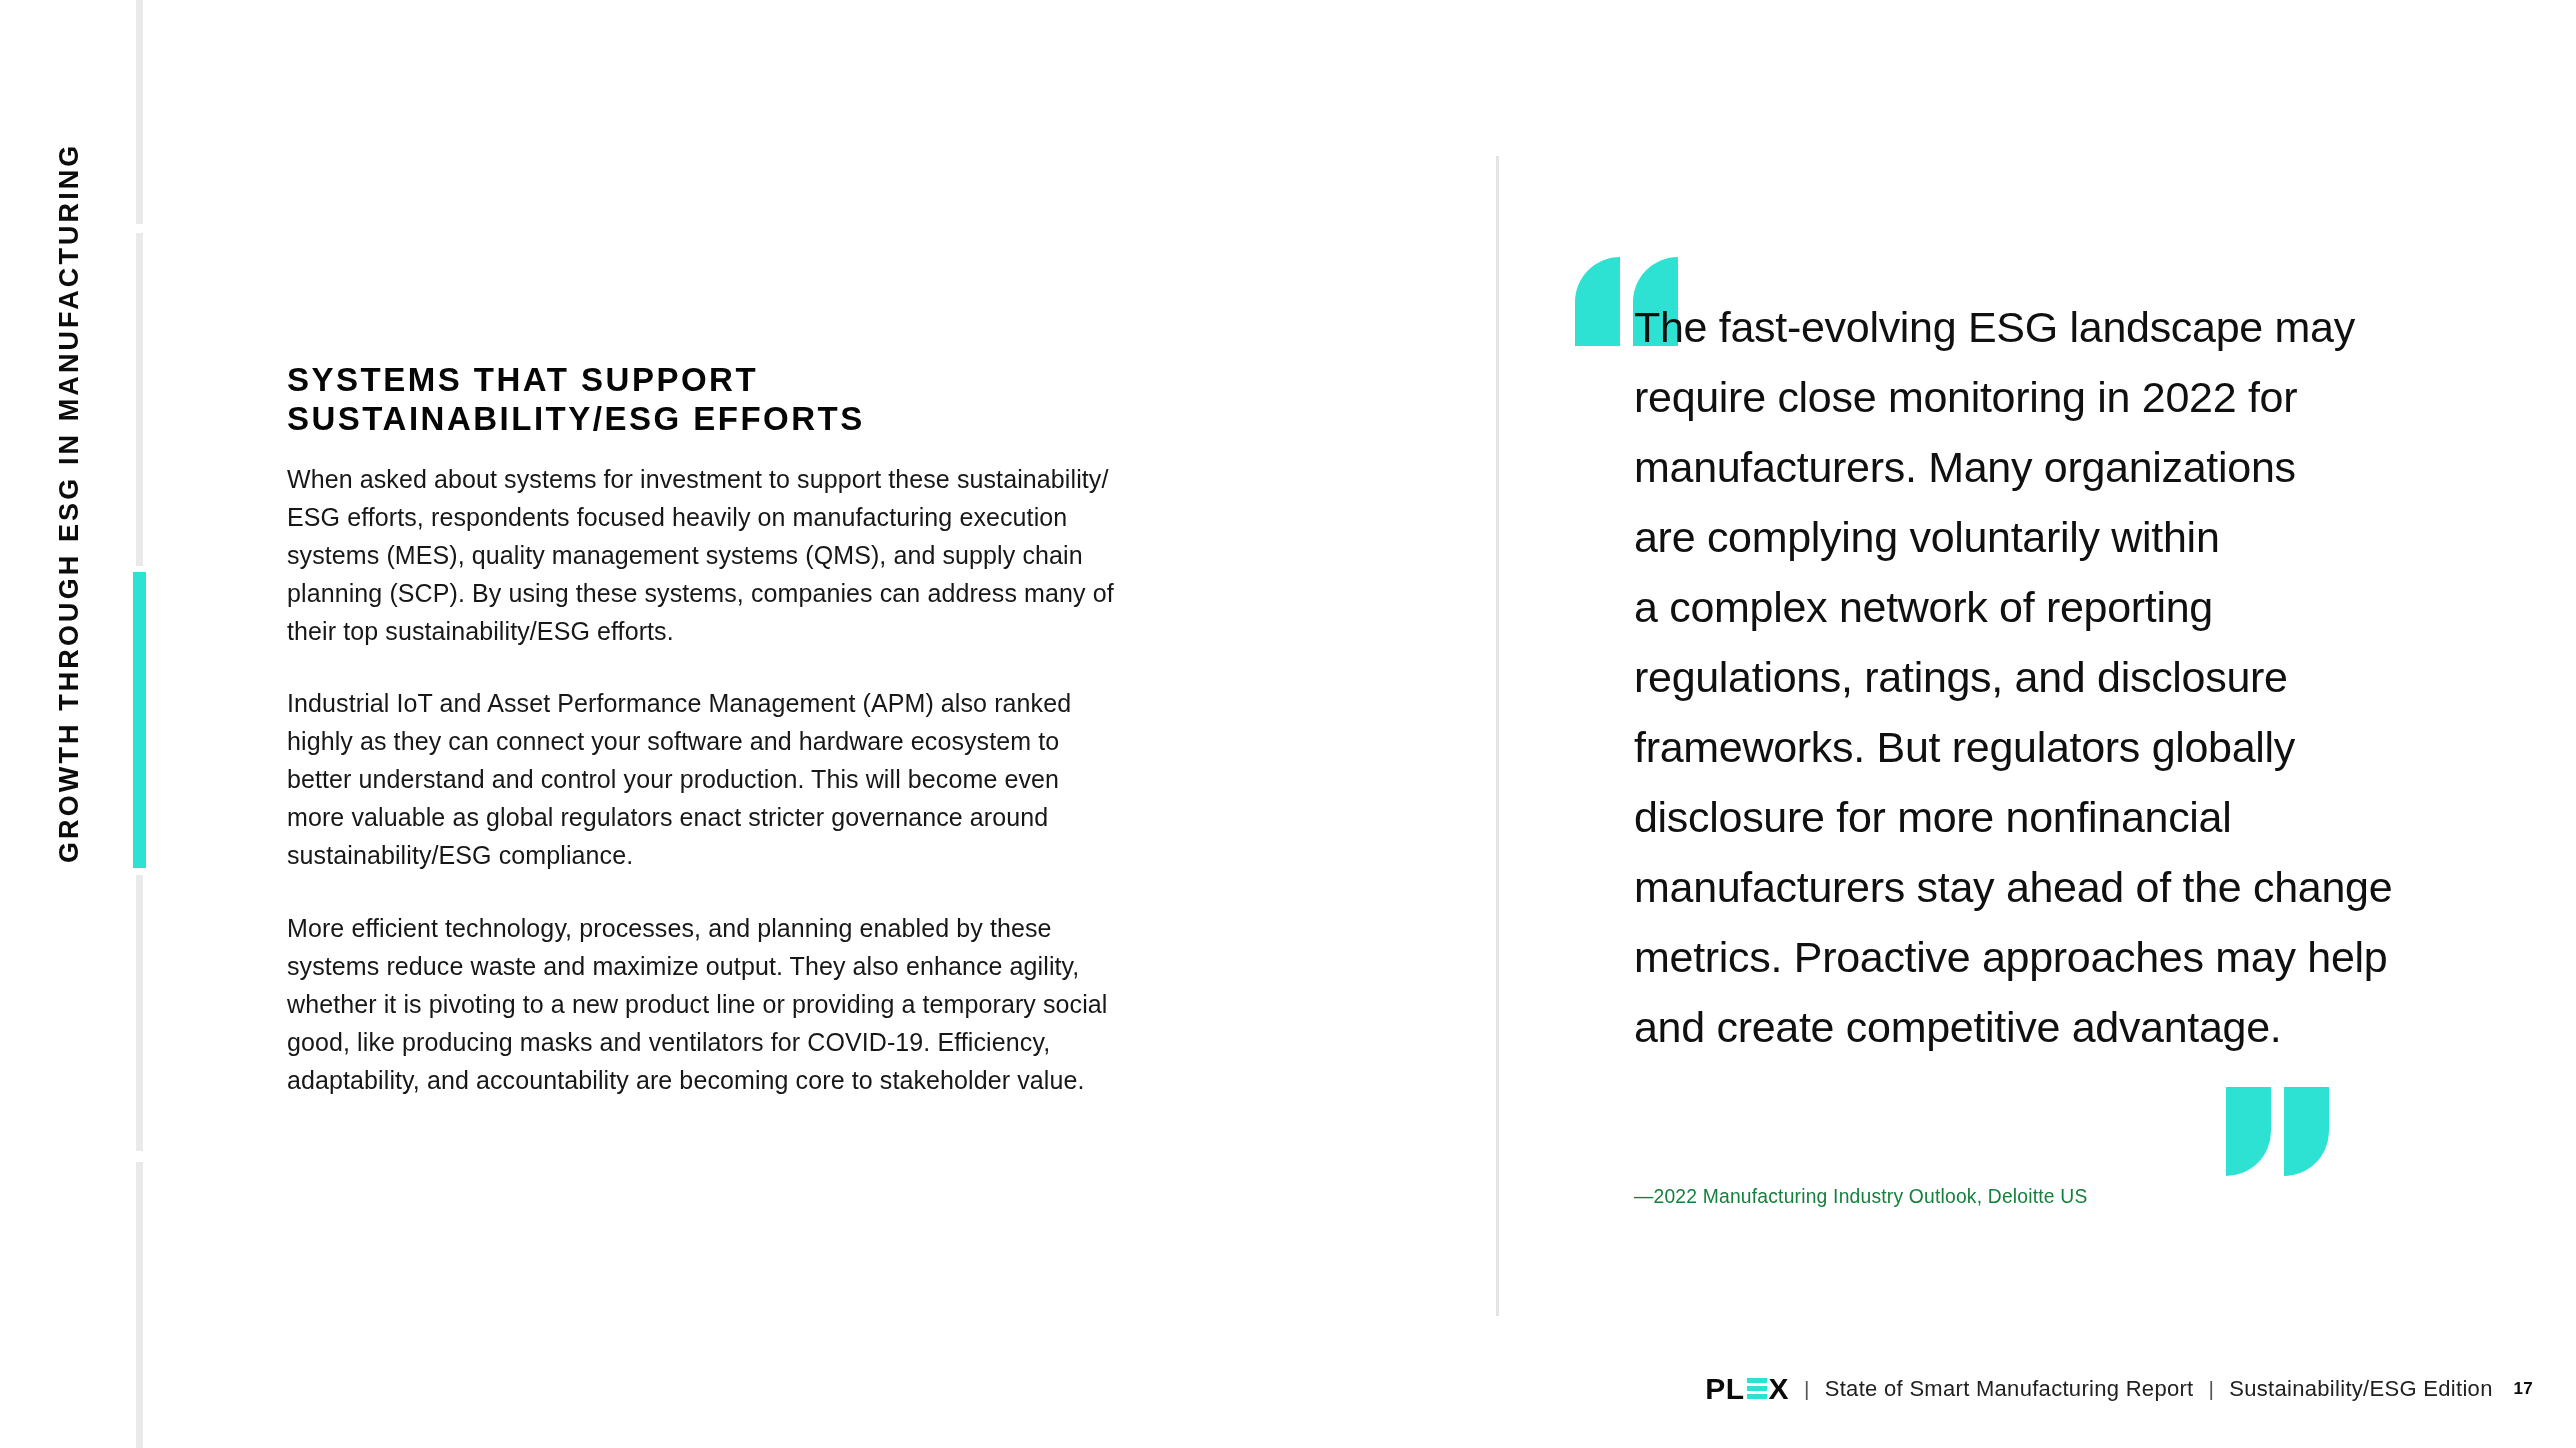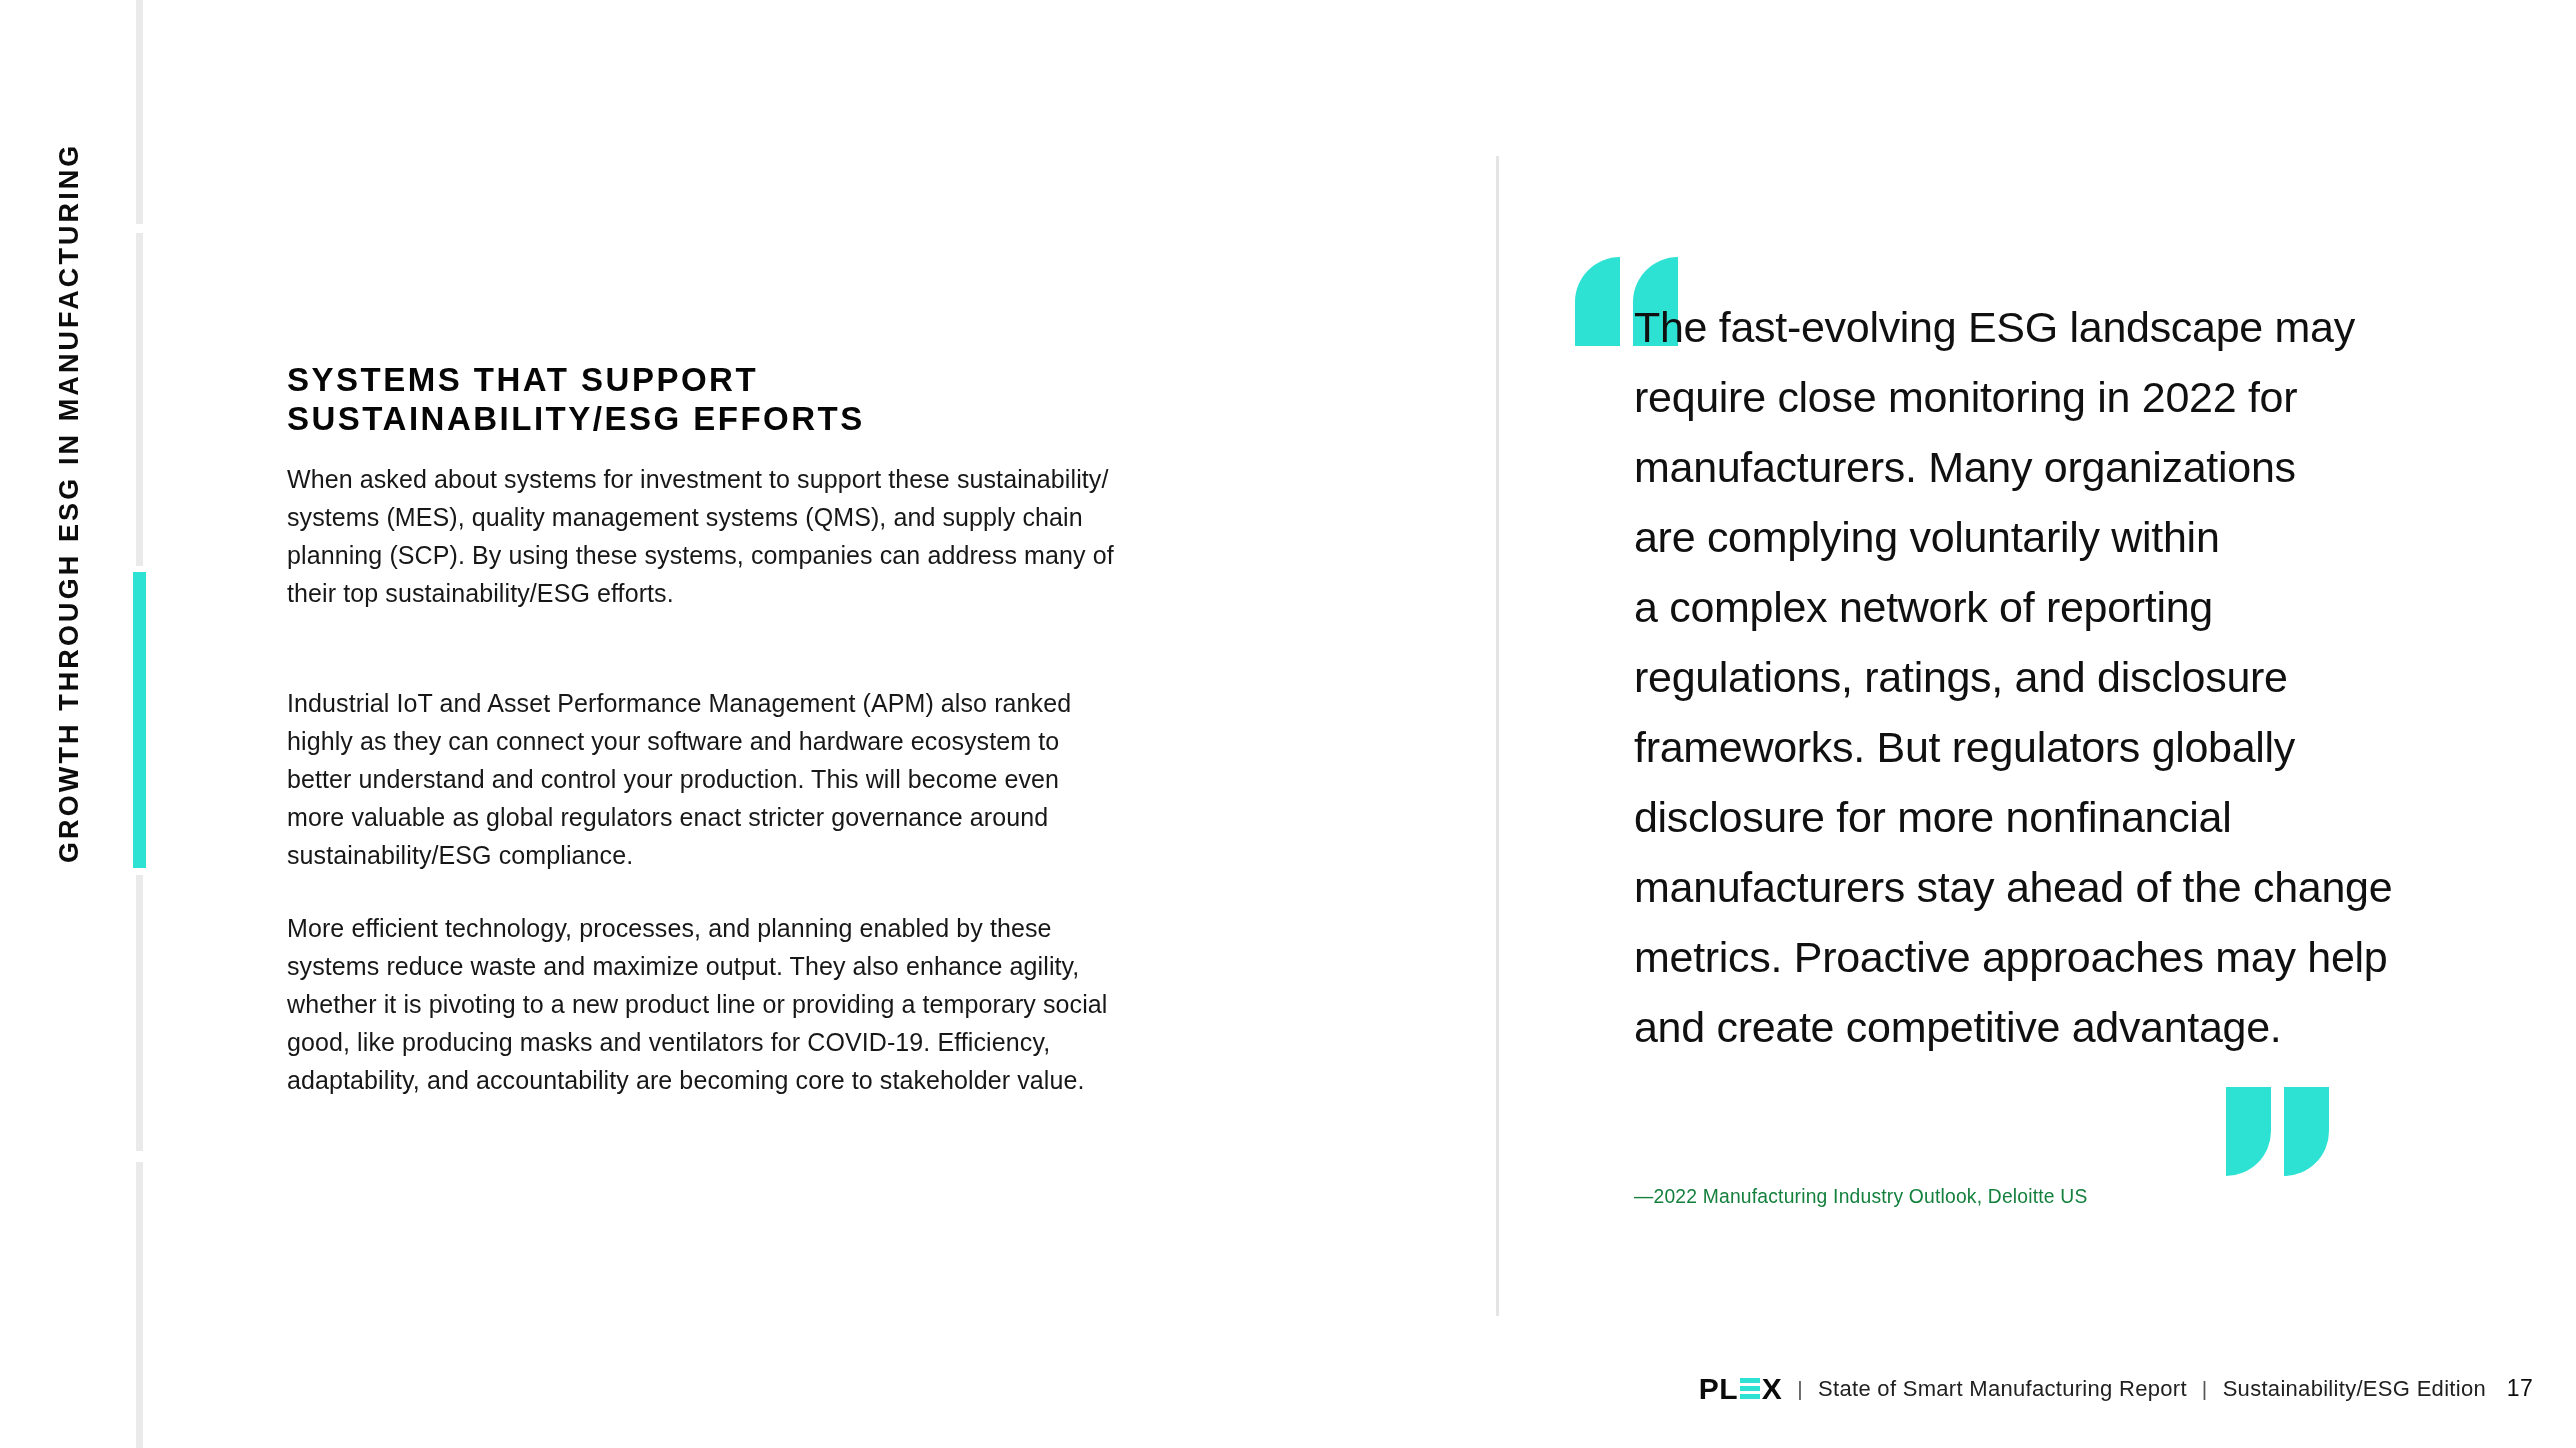--- a/index.html
+++ b/index.html
@@ -57,41 +57,42 @@
   .footer{
     position:absolute;right:43px;top:1372px;height:33px;
     display:flex;align-items:center;gap:15px;
     font-size:22px;color:#212121;letter-spacing:0.3px;white-space:nowrap;
   }
   .logo{display:flex;align-items:center;}
   .logo-letters{font-size:30px;font-weight:900;letter-spacing:0.5px;color:#0b0b0b;}
   .logo-bars{display:flex;flex-direction:column;justify-content:space-between;width:20px;height:21px;margin:0 1.9px;}
   .logo-bars span{display:block;width:20px;height:4.8px;}
   .footer-sep{color:#555;font-size:21px;}
-  .page-number{font-weight:normal;font-size:23px;color:#0b0b0b;margin-left:5.8px;text-align:right;}
+  .page-number{font-weight:bold;font-size:17px;color:#0b0b0b;margin-left:5.8px;text-align:right;}
 </style>
 </head>
 <body>
 
 <div class="page">
 
   <div class="rail-seg" style="top:0;height:224px;"></div>
   <div class="rail-seg" style="top:233px;height:333px;"></div>
   <div class="rail-teal" style="top: 572px; height: 296px; background-color: rgb(46, 226, 211);"></div>
   <div class="rail-seg" style="top:875px;height:276px;"></div>
   <div class="rail-seg" style="top:1162px;height:287px;"></div>
 
   <div class="vertical-label">GROWTH THROUGH ESG IN MANUFACTURING</div>
 
   <h1 class="heading">
       <div class="ln">SYSTEMS THAT SUPPORT</div>
       <div class="ln">SUSTAINABILITY/ESG EFFORTS</div>
     </h1>
   <div class="paragraph p1">
       <div class="ln">When asked about systems for investment to support these sustainability/</div>
+      <div class="ln">ESG efforts, respondents focused heavily on manufacturing execution</div>
       <div class="ln">systems (MES), quality management systems (QMS), and supply chain</div>
       <div class="ln">planning (SCP). By using these systems, companies can address many of</div>
       <div class="ln">their top sustainability/ESG efforts.</div>
     </div>
   <div class="paragraph p2">
       <div class="ln">Industrial IoT and Asset Performance Management (APM) also ranked</div>
       <div class="ln">highly as they can connect your software and hardware ecosystem to</div>
       <div class="ln">better understand and control your production. This will become even</div>
       <div class="ln">more valuable as global regulators enact stricter governance around</div>
       <div class="ln">sustainability/ESG compliance.</div>

